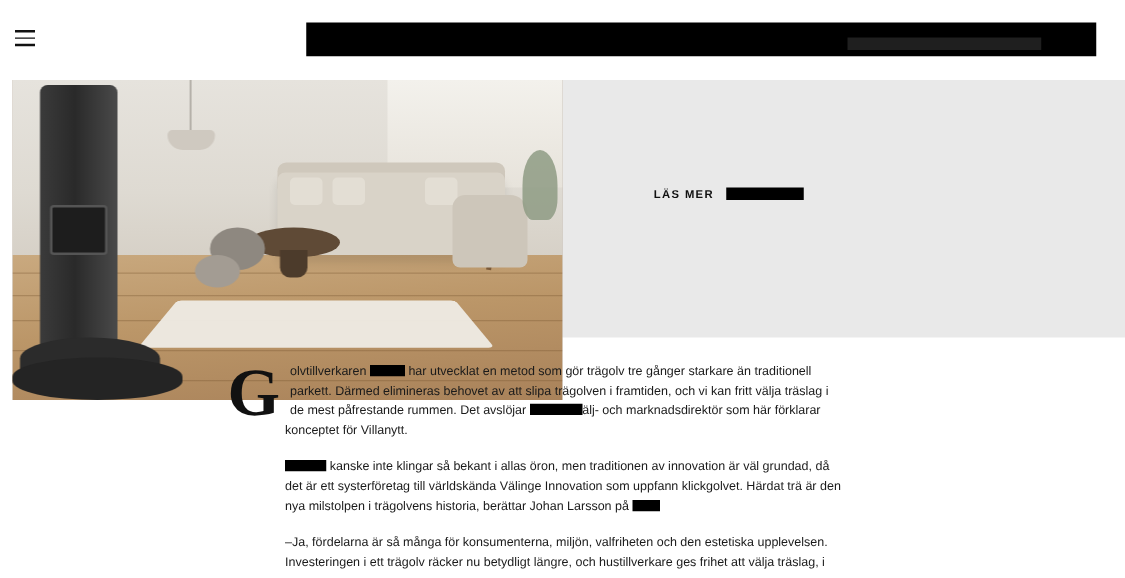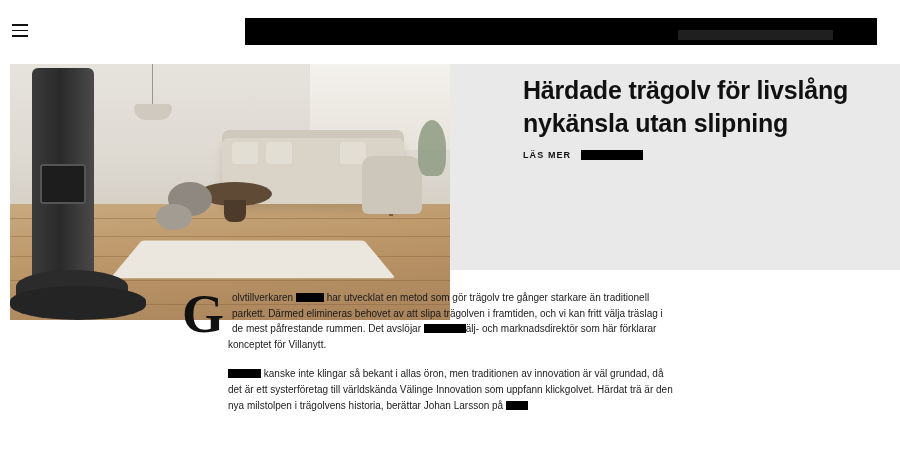--- a/index.html
+++ b/index.html
@@ -328,21 +328,20 @@
   .r-22 { width: 22px; }
 </style>
 </head>
 <body>
 
 <div class="page">
 
   <div class="hero">
 
     <div class="hero-text-panel">
-      <div class="hero-title">Härdade trägolv för livslång nykänsla utan slipning</div>
       <div class="hero-cta">
         <span class="hero-cta-label">LÄS MER</span>
         <span class="hero-cta-redacted"></span>
       </div>
     </div>
 
     <div class="hero-img">
       <div class="hi-wallback"></div>
       <div class="hi-window"></div>
       <div class="hi-floor">
@@ -391,17 +390,20 @@
     <div class="article-col">
 
       <p class="para first">
         <span class="dropcap">G</span><span>olvtillverkaren </span><span class="redact r-28"></span><span> har utvecklat en metod som gör trägolv tre gånger starkare än traditionell parkett. Därmed elimineras behovet av att slipa trägolven i framtiden, och vi kan fritt välja träslag i de mest påfrestande rummen. Det avslöjar </span><span class="redact r-42"></span><span>älj- och marknadsdirektör som här förklarar konceptet för Villanytt.</span>
       </p>
 
       <p class="para">
         <span class="redact r-33"></span><span> kanske inte klingar så bekant i allas öron, men traditionen av innovation är väl grundad, då det är ett systerföretag till världskända Välinge Innovation som uppfann klickgolvet. Härdat trä är den nya milstolpen i trägolvens historia, berättar Johan Larsson på </span><span class="redact r-22"></span>
       </p>
 
+      <p class="para">
+        <span>–Ja, fördelarna är så många för konsumenterna, miljön, valfriheten och den estetiska upplevelsen. Investeringen i ett trägolv räcker nu betydligt längre, och hustillverkare ges frihet att välja träslag, i</span>
+      </p>
 
     </div>
   </div>
 
 </div>
 
 </body></html>

